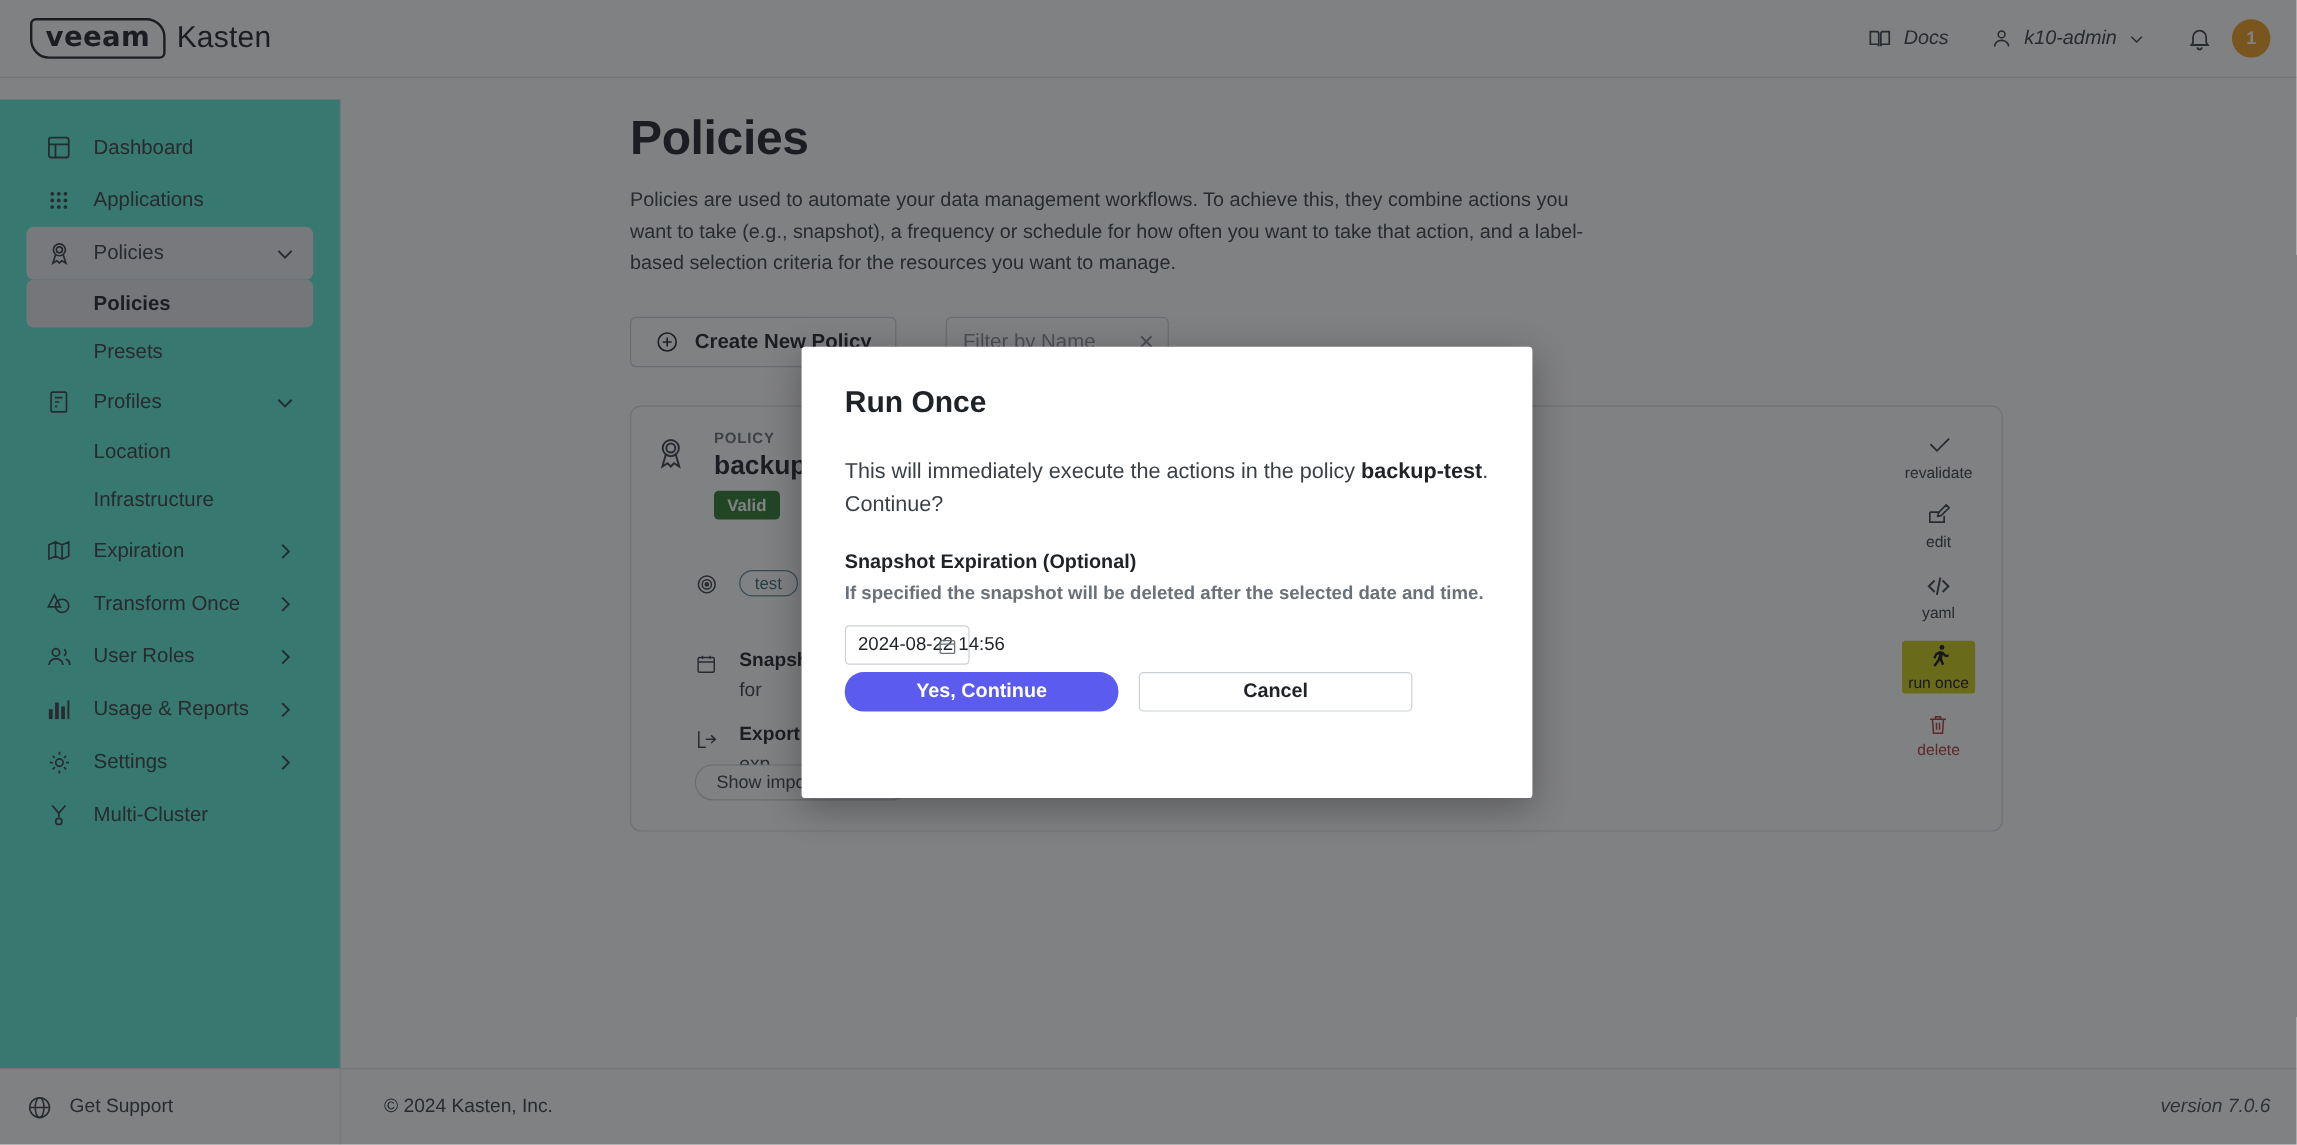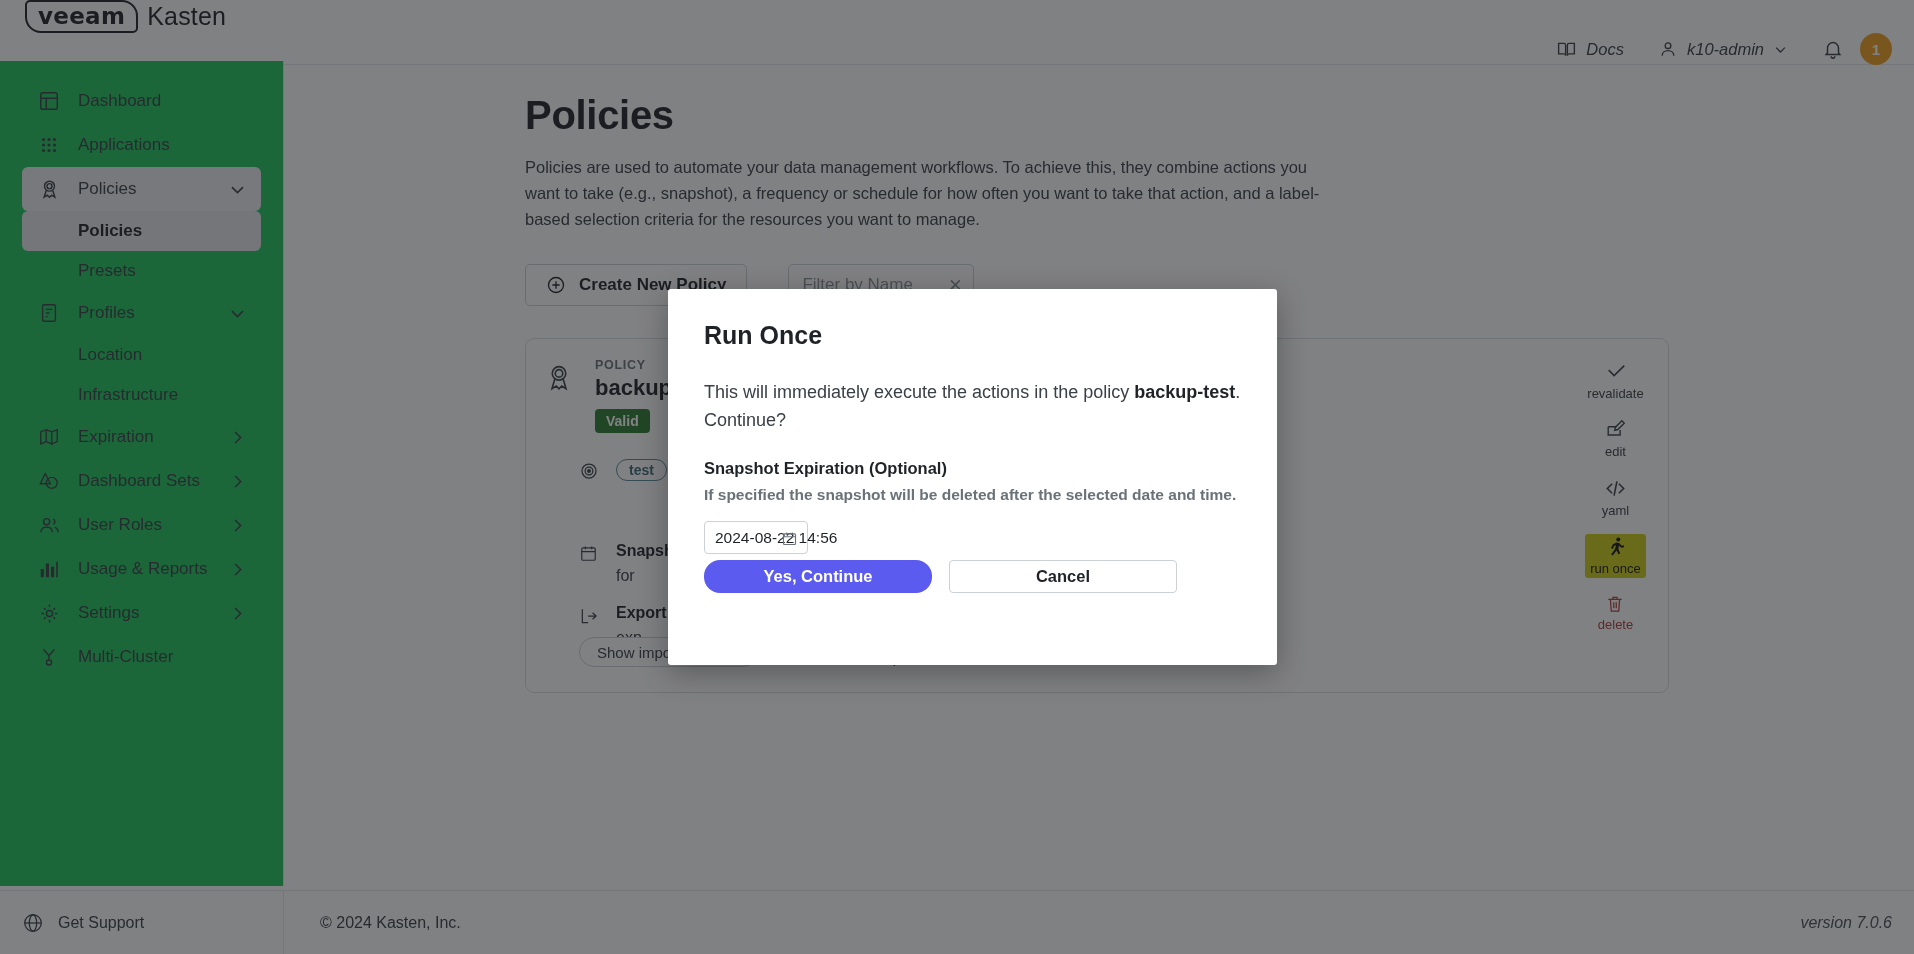--- a/index.html
+++ b/index.html
@@ -13,23 +13,22 @@
     position: relative;
     width: 1914px; height: 954px;
   }
 
   
   .topbar {
     position: absolute; top: 0; left: 0;
     width: 1914px; height: 65px;
     background: #ffffff;
     border-bottom: 1px solid #e4e6ea;
-    display: flex; align-items: flex-start;
+    display: flex; align-items: center;
     z-index: 2;
-    flex-direction: column;
   }
   .brand {
     display: flex; align-items: center;
     margin-left: 25px;
     gap: 9px;
   }
   .veeam-box {
     border: 2px solid #1f2328;
     border-radius: 5px 16px 5px 16px;
     padding: 2px 11px 3px 11px;
@@ -57,23 +56,23 @@
   .bell-wrap { display:flex; align-items:center; gap: 16px; }
   .badge-count {
     width: 32px; height: 32px; border-radius: 50%;
     background: #f0a020; color: #ffffff;
     display: flex; align-items: center; justify-content: center;
     font-size: 15px; font-weight: 600;
   }
 
   
   .sidebar {
-    position: absolute; top: 61px; left: 0;
+    position: absolute; top: 83px; left: 0;
     width: 284px; height: 825px;
-    background: #22c55e;
+    background: #5eead4;
     border-right: 1px solid #e4e6ea;
     padding-top: 18px;
     z-index: 2;
   }
   .nav-row {
     position: relative;
     display: flex; align-items: center;
     height: 44px;
     margin: 0 22px 0 22px;
     border-radius: 6px;
@@ -438,21 +437,21 @@
       </span>
     </div>
 
     <div class="nav-row">
       <span class="ico">
         <svg width="22" height="22" viewBox="0 0 24 24" fill="none" stroke="#3a4047" stroke-width="1.5">
           <path d="M8 4L2.5 15h11z"></path>
             <circle cx="15" cy="14" r="6"></circle>
         </svg>
       </span>
-      <span>Dashboard Sets</span>
+      <span>Transform Once</span>
       <span class="chev">
         <svg width="19" height="19" viewBox="0 0 24 24" fill="none" stroke="#3a4047" stroke-width="2">
           <path d="M9 5l7 7-7 7"></path>
         </svg>
       </span>
     </div>
 
     <div class="nav-row">
       <span class="ico">
         <svg width="23" height="23" viewBox="0 0 24 24" fill="none" stroke="#3a4047" stroke-width="1.5">
@@ -540,21 +539,21 @@
           <path d="M8.6 13.2l-2.2 7.6 3.4-2.2 2.2 2.2 2.2-2.2 3.4 2.2-2.2-7.6"></path>
         </svg>
       </span>
 
       <div class="card-main">
         <div class="card-kicker">POLICY</div>
         <div class="card-name">backup-test</div>
         <div class="pill-valid">Valid</div>
       </div>
 
-      <div class="card-row" style="left:53px; top:120px;font-weight:bold;">
+      <div class="card-row" style="left:53px; top:136px;">
         <span class="ri">
           <svg width="20" height="20" viewBox="0 0 24 24" fill="none" stroke="#3a4047" stroke-width="1.5">
             <circle cx="12" cy="12" r="8.4"></circle>
               <circle cx="12" cy="12" r="4.6"></circle>
               <circle cx="12" cy="12" r="1.6" fill="#3a4047"></circle>
           </svg>
         </span>
         <span class="tag-chip">test</span>
       </div>
 

